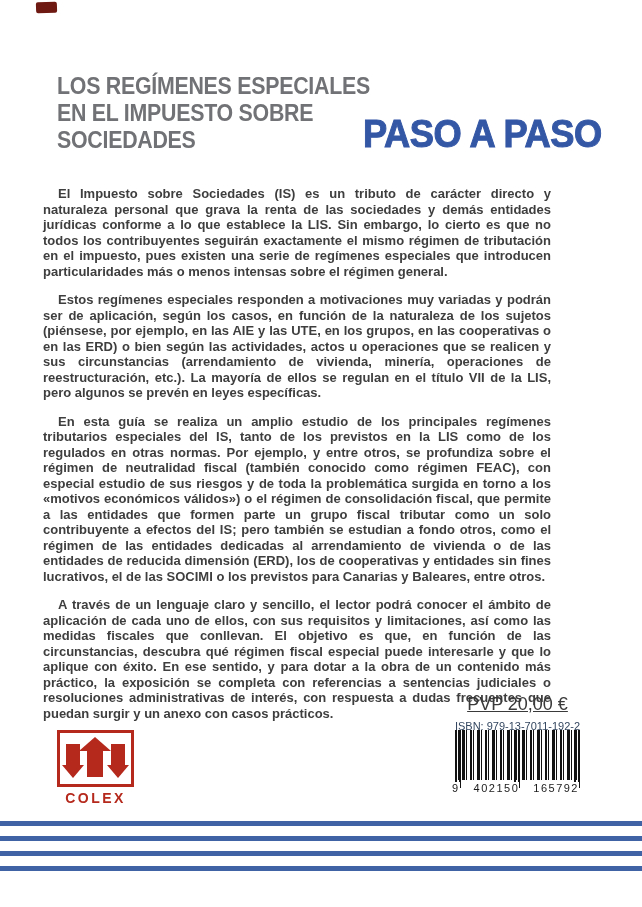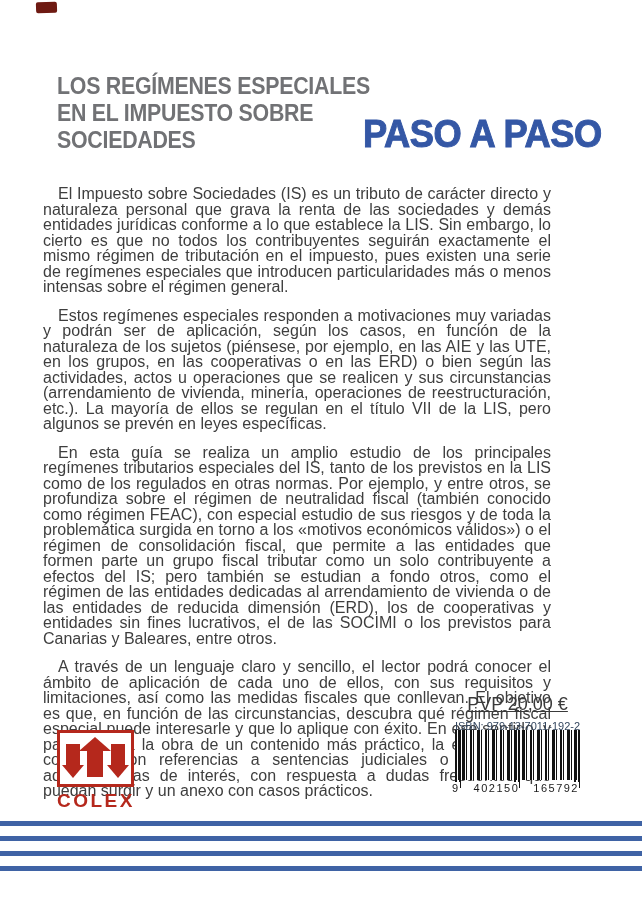--- a/index.html
+++ b/index.html
@@ -17,21 +17,21 @@
     transform:scaleX(0.89); transform-origin:left top; white-space:nowrap;
   }
   .brand {
     position:absolute; right:40px; top:112px; color:#3457a5;
     font-size:39px; font-weight:700; letter-spacing:-0.5px;
     -webkit-text-stroke:1px #3457a5;
     transform:scaleX(0.93); transform-origin:right top; white-space:nowrap;
   }
   .body-text {
     position:absolute; left:43px; top:186px; width:508px;
-    font-size:16px; line-height:15.5px; text-align:justify; color:#3e3e3e;
+    font-size:13px; line-height:15.5px; text-align:justify; color:#3e3e3e;font-weight:bold;
   }
   .body-text p { margin:0 0 13px 0; text-indent:15px; }
   .pricing { position:absolute; left:400px; top:694px; width:235px; text-align:center; }
   .pvp  { font-size:18px; color:#3a3a3a; margin-bottom:5px;text-decoration:underline; }
   .isbn { font-size:11px; color:#33465f; }
   
   .colex { position:absolute; left:57px; top:730px; width:77px; text-align:center; }
   .colex-box { width:71px; height:51px; border:3px solid #b5281c; position:relative; background:#fff; }
   .colex-box div { position:absolute; }
   .a-up-head   { left:19px; top:4px; width:0; height:0;
@@ -39,21 +39,21 @@
                  border-bottom:14px solid #b5281c; }
   .a-up-stem   { left:27px; top:17px; width:16px; height:27px; background:#b5281c; }
   .a-dnl-stem  { left:6px;  top:11px; width:14px; height:21px; background:#b5281c; }
   .a-dnl-head  { left:2px;  top:32px; width:0; height:0;
                  border-left:11px solid transparent; border-right:11px solid transparent;
                  border-top:13px solid #b5281c; }
   .a-dnr-stem  { right:6px; top:11px; width:14px; height:21px; background:#b5281c; }
   .a-dnr-head  { right:2px; top:32px; width:0; height:0;
                  border-left:11px solid transparent; border-right:11px solid transparent;
                  border-top:13px solid #b5281c; }
-  .colex-word { color:#b5281c; font-size:19px; font-weight:700; letter-spacing:2.5px; margin-top:3px; }
+  .colex-word { color:#b5281c; font-size:14px; font-weight:700; letter-spacing:2.5px; margin-top:3px; }
   
   .barcode { position:absolute; left:455px; top:730px; width:125px; }
   .bars {
     height:50px; position:relative;
     background:repeating-linear-gradient(90deg,
       #131313 0 2px, #fff 2px 3px, #131313 3px 4px, #fff 4px 7px,
       #131313 7px 10px, #fff 10px 11px, #131313 11px 12px, #fff 12px 15px);
   }
   .guard { position:absolute; top:0; width:2px; height:58px; background:#131313; }
   .g1 { left:0; } .g2 { left:4px; } .g3 { left:59px; } .g4 { left:63px; } .g5 { right:4px; } .g6 { right:0; }

